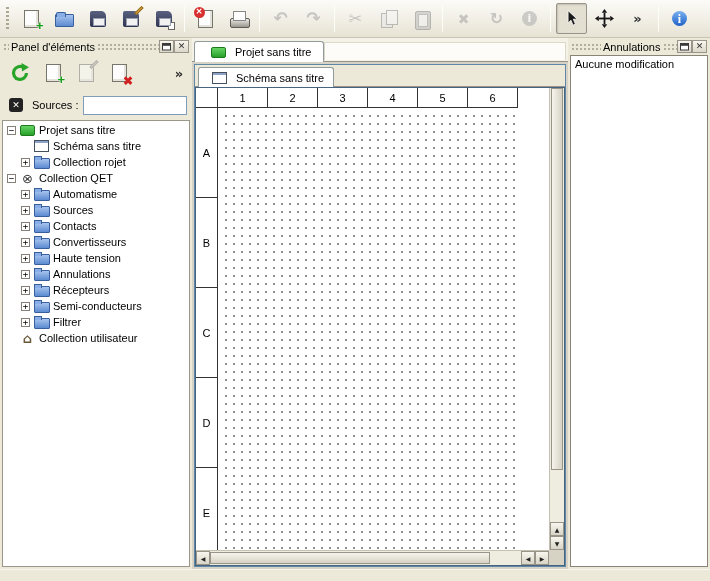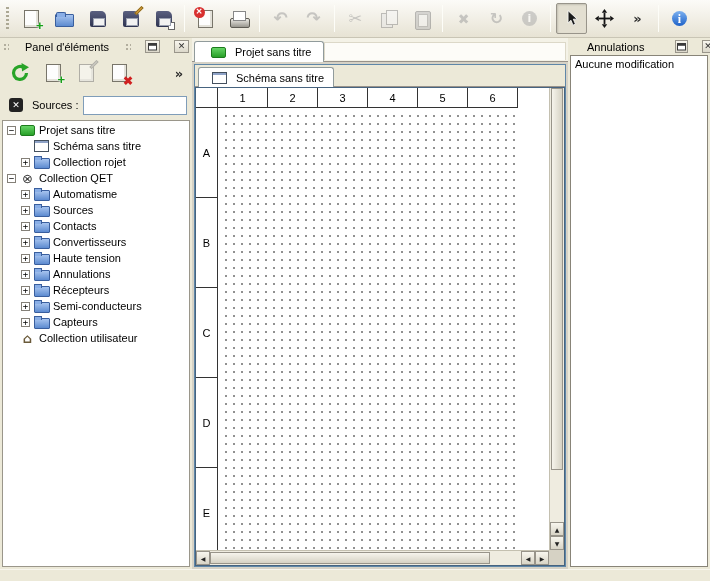--- a/index.html
+++ b/index.html
@@ -51,21 +51,21 @@
 .t-folder::after{content:"";width:14px;height:9px;background:linear-gradient(#a7c4ef,#5d8bd0);border:1px solid #3a5f9e;border-radius:1px;margin-top:3px}
 .t-folder::before{content:"";position:absolute;top:0;left:1px;width:6px;height:3px;background:#89aee6;border:1px solid #3a5f9e;border-bottom:none}
 
 
 .main{flex:1;display:flex;min-height:0}
 
 
 .dock{display:flex;flex-direction:column;background:#ece9d8;min-height:0}
 .dock.left{width:192px;flex:none}
 .dock.right{width:142px;flex:none}
-.dock-title{height:17px;display:flex;align-items:center;gap:14px;padding:0 3px;flex:none}
+.dock-title{height:17px;display:flex;align-items:center;gap:0;padding:0 3px;flex:none}
 .dock-label{white-space:nowrap;padding:0 2px}
 .grip{height:8px;background-image:radial-gradient(#b2ae9e 1px,transparent 1.2px);background-size:4px 4px}
 .grip.flex{flex:1}
 .grip.g1{width:6px}
 .grip.g2{width:30px}
 .dock-btn{width:15px;height:13px;border:1px solid #99958a;background:linear-gradient(#f8f6ee,#dcd8ca);display:flex;align-items:center;justify-content:center;padding:0}
 .dock-btn .icon{width:11px;height:10px}
 
 
 .panel-toolbar{display:flex;align-items:center;gap:3px;padding:3px 5px;flex:none}
@@ -359,21 +359,21 @@
             <span class="tree-label">Récepteurs</span>
           </div>
           <div class="tree-item" style="padding-left: 18px;">
             <span class="exp">+</span>
             <span class="icon t-folder small"></span>
             <span class="tree-label">Semi-conducteurs</span>
           </div>
           <div class="tree-item" style="padding-left: 18px;">
             <span class="exp">+</span>
             <span class="icon t-folder small"></span>
-            <span class="tree-label">Capteurs</span>
+            <span class="tree-label">Filtrer</span>
           </div>
           <div class="tree-item" style="padding-left: 4px;">
             <span class="exp none"></span>
             <span class="icon small">
               <span class="glyph" style="color: rgb(106, 90, 58); font-size: 13px; font-weight: bold;">⌂</span>
             </span>
             <span class="tree-label">Collection utilisateur</span>
           </div>
         </div>
     </div>

